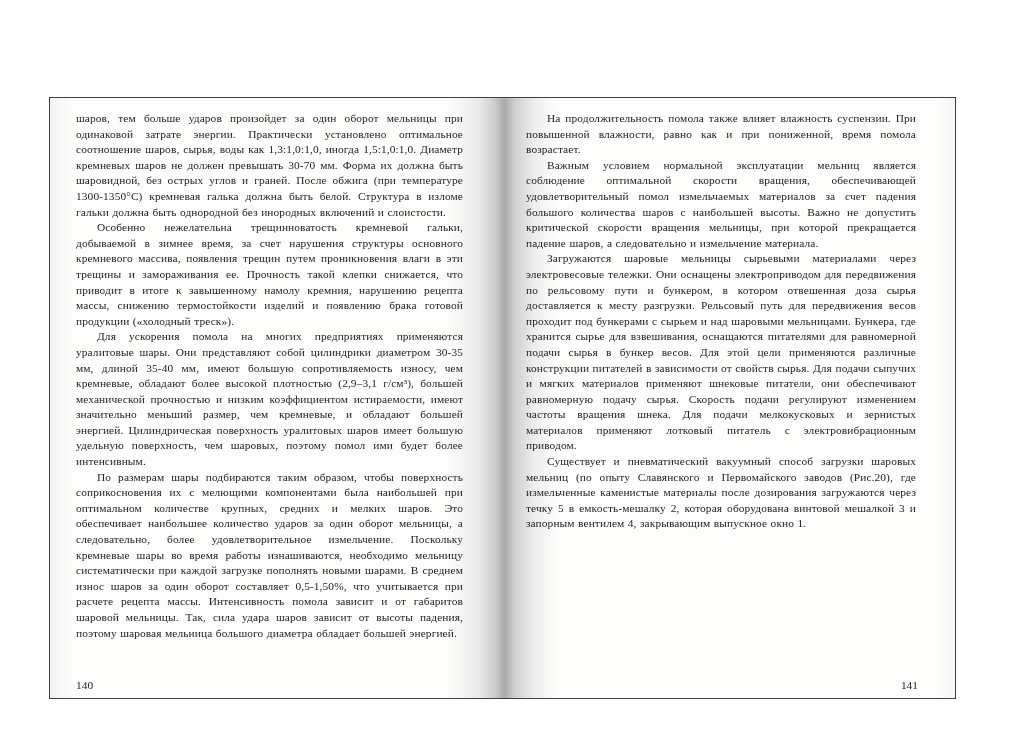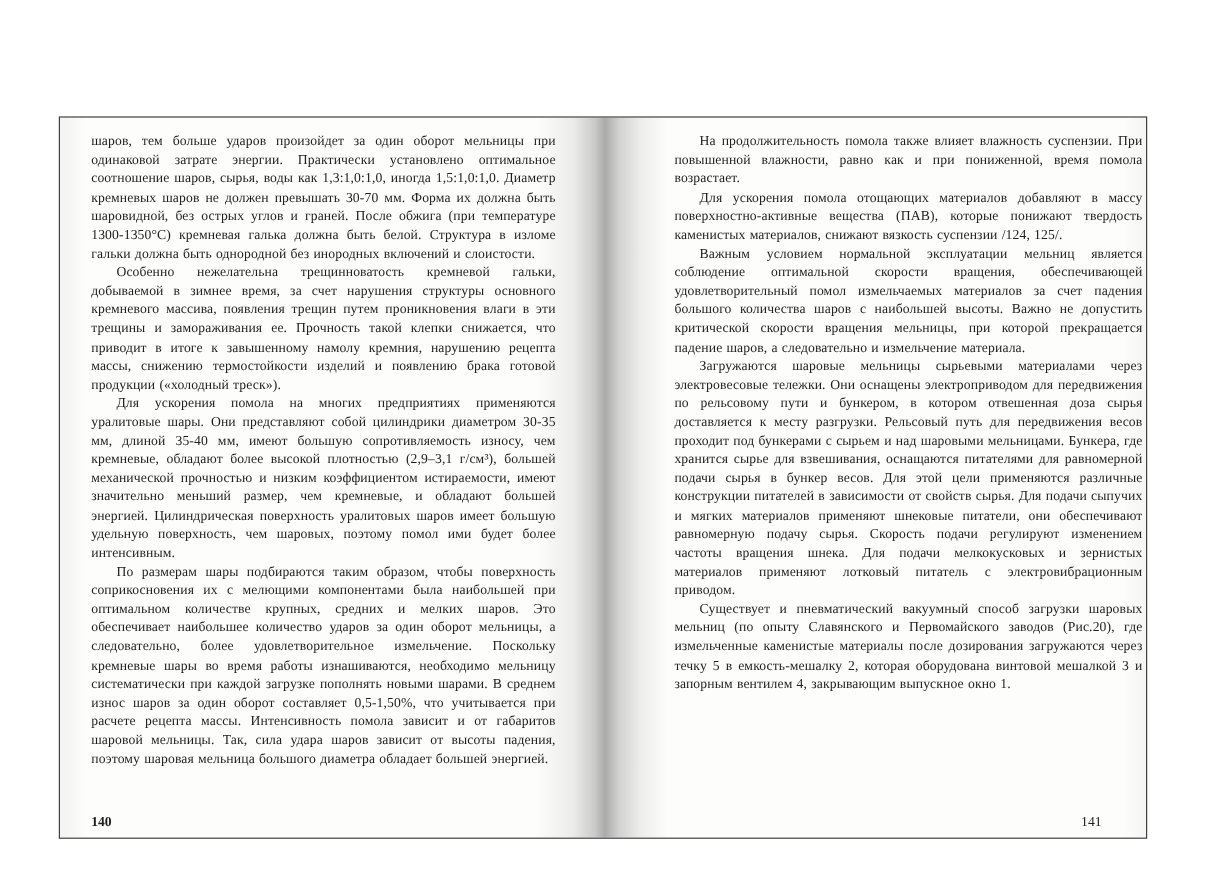--- a/index.html
+++ b/index.html
@@ -69,51 +69,50 @@
   }
   .page-left {
     left: 26px;
     width: 387px;
   }
   
   .page-left p:first-child {
     text-indent: 0;
   }
   .page-right {
-    left: 512px;
+    left: 476px;
     width: 390px;
   }
   .pagenum {
     position: absolute;
     bottom: 7px;
     font-family: "Liberation Serif", "DejaVu Serif", serif;
     font-size: 11.4px;
     color: #1e1e1e;
   }
-  .pagenum-left  { left: 26px; font-weight: bold; }
+  .pagenum-left  { left: 26px; }
   .pagenum-right { right: 37px; text-align: right; }
 </style>
 </head>
 <body>
 
 <div class="scan-canvas">
   <div class="book">
 
     <div class="page page-left">
       <p>шаров, тем больше ударов произойдет за один оборот мельницы при одинаковой затрате энергии. Практически установлено оптимальное соотношение шаров, сырья, воды как 1,3:1,0:1,0, иногда 1,5:1,0:1,0. Диаметр кремневых шаров не должен превышать 30-70 мм. Форма их должна быть шаровидной, без острых углов и граней. После обжига (при температуре 1300-1350°С) кремневая галька должна быть белой. Структура в изломе гальки должна быть однородной без инородных включений и слоистости.</p>
       <p>Особенно нежелательна трещинноватость кремневой гальки, добываемой в зимнее время, за счет нарушения структуры основного кремневого массива, появления трещин путем проникновения влаги в эти трещины и замораживания ее. Прочность такой клепки снижается, что приводит в итоге к завышенному намолу кремния, нарушению рецепта массы, снижению термостойкости изделий и появлению брака готовой продукции («холодный треск»).</p>
       <p>Для ускорения помола на многих предприятиях применяются уралитовые шары. Они представляют собой цилиндрики диаметром 30-35 мм, длиной 35-40 мм, имеют большую сопротивляемость износу, чем кремневые, обладают более высокой плотностью (2,9–3,1 г/см³), большей механической прочностью и низким коэффициентом истираемости, имеют значительно меньший размер, чем кремневые, и обладают большей энергией. Цилиндрическая поверхность уралитовых шаров имеет большую удельную поверхность, чем шаровых, поэтому помол ими будет более интенсивным.</p>
       <p>По размерам шары подбираются таким образом, чтобы поверхность соприкосновения их с мелющими компонентами была наибольшей при оптимальном количестве крупных, средних и мелких шаров. Это обеспечивает наибольшее количество ударов за один оборот мельницы, а следовательно, более удовлетворительное измельчение. Поскольку кремневые шары во время работы изнашиваются, необходимо мельницу систематически при каждой загрузке пополнять новыми шарами. В среднем износ шаров за один оборот составляет 0,5-1,50%, что учитывается при расчете рецепта массы. Интенсивность помола зависит и от габаритов шаровой мельницы. Так, сила удара шаров зависит от высоты падения, поэтому шаровая мельница большого диаметра обладает большей энергией.</p>
     </div>
 
     <div class="gutter"></div>
 
     <div class="page page-right">
       <p>На продолжительность помола также влияет влажность суспензии. При повышенной влажности, равно как и при пониженной, время помола возрастает.</p>
-      <p>Для ускорения помола отощающих материалов добавляют в массу поверхностно-активные вещества (ПАВ), которые понижают твердость каменистых материалов, снижают вязкость суспензии /124, 125/.</p>
       <p>Важным условием нормальной эксплуатации мельниц является соблюдение оптимальной скорости вращения, обеспечивающей удовлетворительный помол измельчаемых материалов за счет падения большого количества шаров с наибольшей высоты. Важно не допустить критической скорости вращения мельницы, при которой прекращается падение шаров, а следовательно и измельчение материала.</p>
       <p>Загружаются шаровые мельницы сырьевыми материалами через электровесовые тележки. Они оснащены электроприводом для передвижения по рельсовому пути и бункером, в котором отвешенная доза сырья доставляется к месту разгрузки. Рельсовый путь для передвижения весов проходит под бункерами с сырьем и над шаровыми мельницами. Бункера, где хранится сырье для взвешивания, оснащаются питателями для равномерной подачи сырья в бункер весов. Для этой цели применяются различные конструкции питателей в зависимости от свойств сырья. Для подачи сыпучих и мягких материалов применяют шнековые питатели, они обеспечивают равномерную подачу сырья. Скорость подачи регулируют изменением частоты вращения шнека. Для подачи мелкокусковых и зернистых материалов применяют лотковый питатель с электровибрационным приводом.</p>
       <p>Существует и пневматический вакуумный способ загрузки шаровых мельниц (по опыту Славянского и Первомайского заводов (Рис.20), где измельченные каменистые материалы после дозирования загружаются через течку 5 в емкость-мешалку 2, которая оборудована винтовой мешалкой 3 и запорным вентилем 4, закрывающим выпускное окно 1.</p>
     </div>
 
     <div class="pagenum pagenum-left">140</div>
     <div class="pagenum pagenum-right">141</div>
 
   </div>
 </div>

